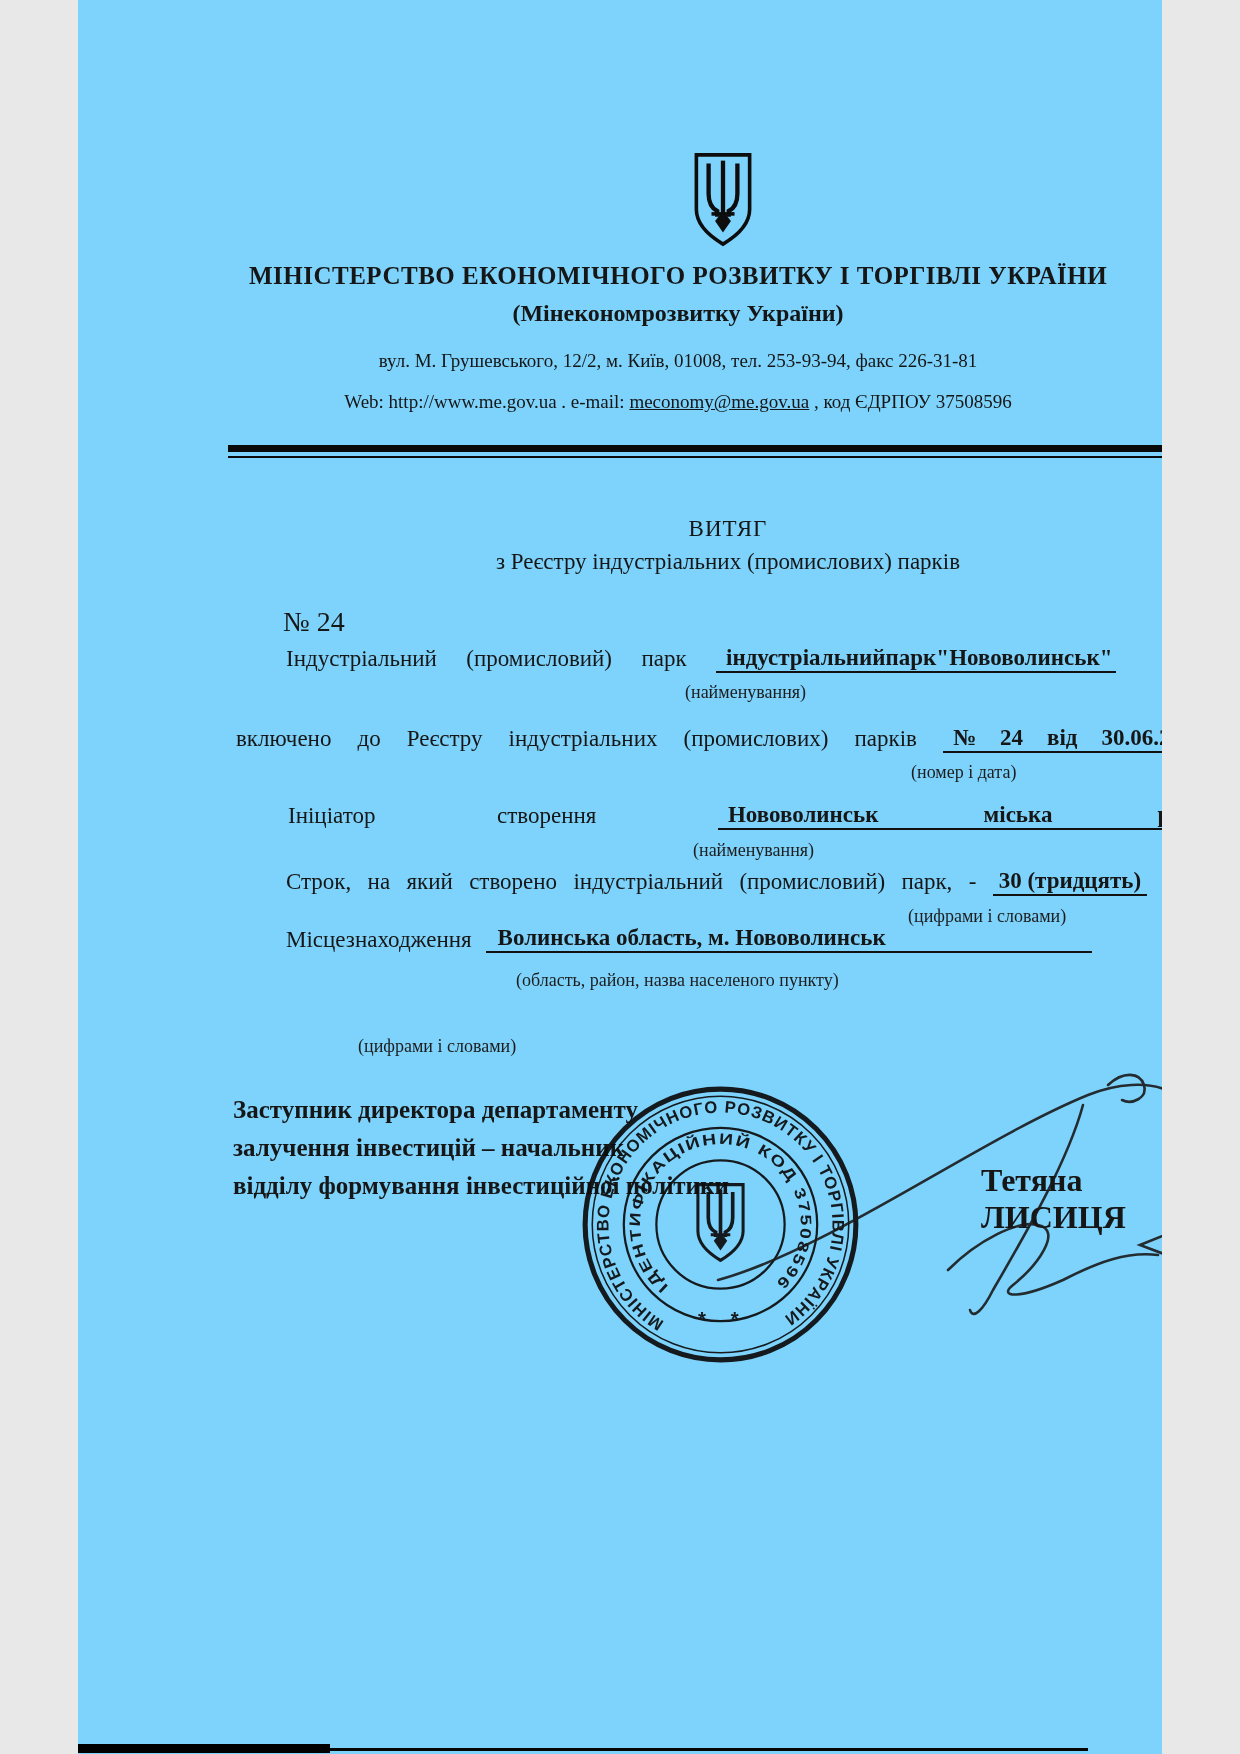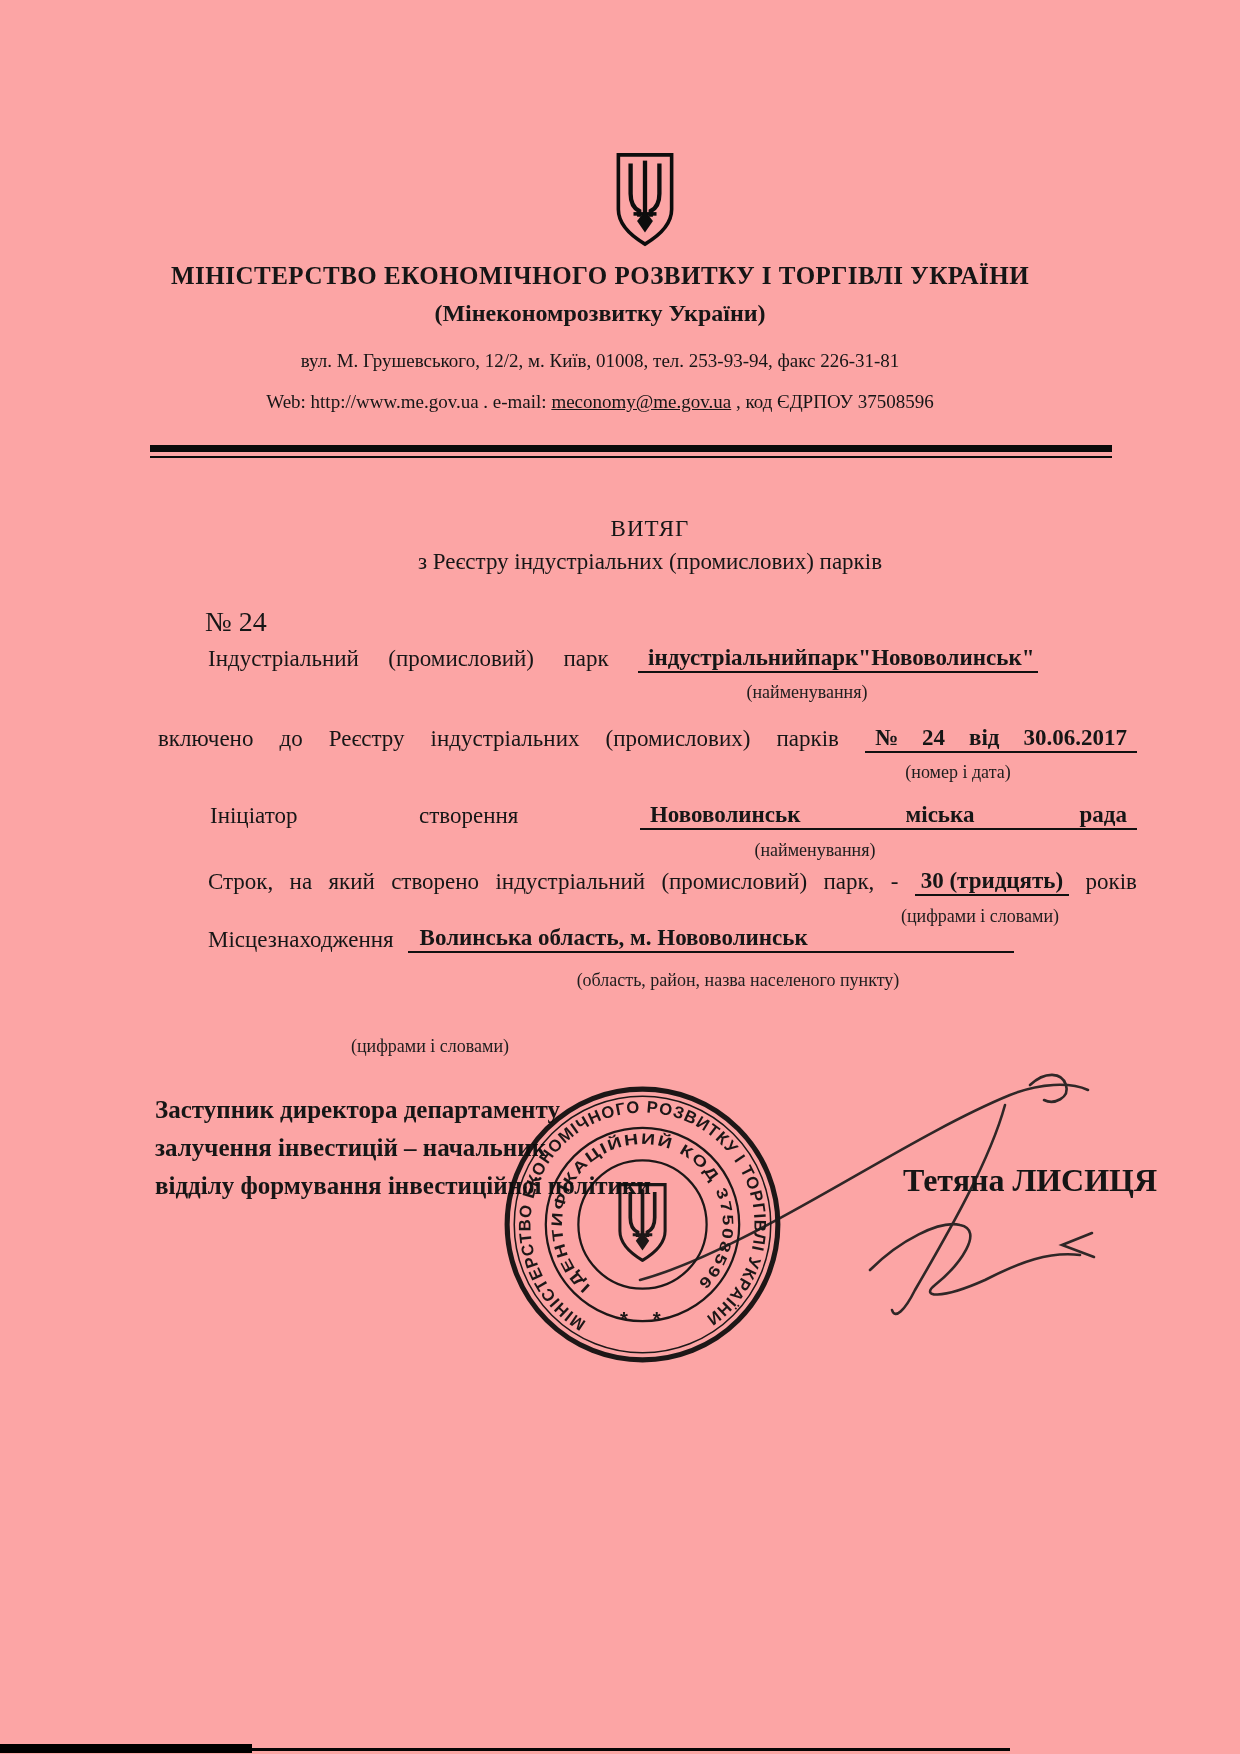--- a/index.html
+++ b/index.html
@@ -1,17 +1,17 @@
 <!DOCTYPE html>
 <html><head>
 <meta charset="utf-8">
 <style>
   html,body{margin:0;padding:0;background:#e8e8e8;}
   .page{
-    position:relative;width:1240px;height:1754px;background:#fca5a5;
+    position:relative;width:1084px;height:1754px;background:#7dd3fc;
     font-family:"Liberation Serif","DejaVu Serif",serif;color:#161616;
     overflow:hidden;margin:0 auto;
   }
   .abs{position:absolute;}
   .center{text-align:center;}
   .hdr-name{left:0;top:262px;width:1200px;font-size:25px;font-weight:bold;letter-spacing:.5px;}
   .hdr-short{left:0;top:300px;width:1200px;font-size:24px;font-weight:bold;}
   .hdr-addr{left:0;top:350px;width:1200px;font-size:19px;}
   .hdr-web{left:0;top:391px;width:1200px;font-size:19px;}
   .hdr-web .u{text-decoration:underline;}
@@ -30,21 +30,21 @@
   .line3{left:210px;top:802px;width:927px;}
   .vg3{width:497px;}
   .line4{left:208px;top:868px;width:929px;}
   .vg4{border-bottom:2px solid #111;font-weight:bold;padding:0 6px;}
   .line5{left:208px;top:925px;width:929px;display:flex;align-items:flex-end;font-size:23px;}
   .vg5{border-bottom:2px solid #111;font-weight:bold;width:606px;margin-left:14px;padding-left:12px;box-sizing:border-box;}
   .line6{left:230px;top:998px;font-size:23px;}
   .v-num{font-size:26px;font-weight:bold;border-bottom:2px solid #111;padding:0 8px;margin-left:16px;}
   .v-wrd{font-size:19px;font-weight:bold;border-bottom:2px solid #111;margin-left:6px;}
   .v-suf{margin-left:12px;}
-  .caption{font-size:18px;text-align:center;color:#1d1d1d;}
+  .caption{font-size:18px;color:#1d1d1d;}
   .cap1{left:607px;top:682px;width:400px;}
   .cap2{left:833px;top:762px;width:250px;}
   .cap3{left:615px;top:840px;width:400px;}
   .cap4{left:830px;top:906px;width:300px;}
   .cap5{left:438px;top:970px;width:600px;}
   .cap6{left:280px;top:1036px;width:300px;}
   .sig-line{left:155px;font-size:25px;font-weight:bold;width:640px;}
   .sig1{top:1096px;} .sig2{top:1134px;} .sig3{top:1172px;}
   .sig-name{left:903px;top:1162px;font-size:32px;font-weight:bold;}
   .seal{left:500px;top:1082px;}

